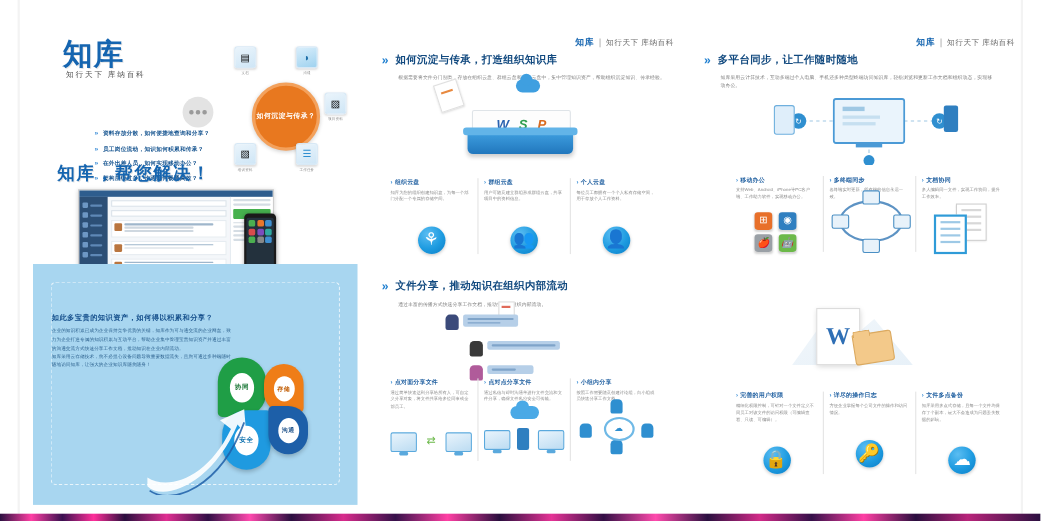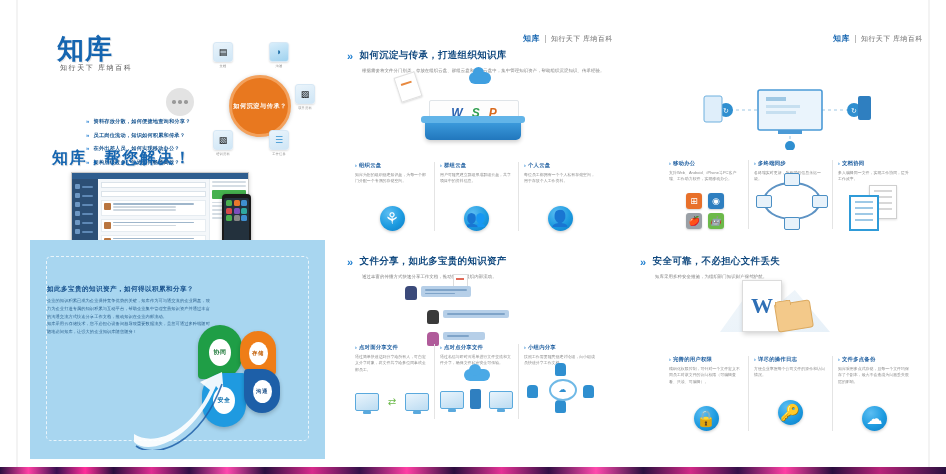--- a/index.html
+++ b/index.html
@@ -535,21 +535,21 @@
       <div class="ft">个人云盘</div>
       <div class="fd">每位员工都拥有一个个人私有存储空间，用于存放个人工作资料。</div>
       <div class="fi">
           <div class="circ-ico">👤</div>
         </div>
     </div>
   </div>
 
   <div class="sec-head" style="left:347px;top:252px;">
     <span class="chev">»</span>
-    <span class="t">文件分享，如此多宝贵的知识资产</span>
+    <span class="t">文件分享，推动知识在组织内部流动</span>
     <div class="d">通过丰富的传播方式快速分享工作文档，推动知识在组织内部流动。</div>
   </div>
 
   <div class="art-box" style="left:405px;top:278px;">
     <div class="chat">
       <div class="doc" style="left:48px;top:-4px;"></div>
       <div class="row" style="left:0;top:8px;">
         <div class="av" style="background:#3b4a7a;"></div>
         <div class="bub">
             <span style="width:42px"></span>
@@ -609,20 +609,25 @@
       </div>
     </div>
   </div>
 
   <div class="brand" style="left:833px;top:33px;">
     <span class="bm">知库</span>
     <span class="sep"></span>
     <span class="tag">知行天下  库纳百科</span>
   </div>
 
+  <div class="sec-head" style="left:640px;top:46px;">
+    <span class="chev">»</span>
+    <span class="t">多平台同步，让工作随时随地</span>
+    <div class="d">知库采用云计算技术，互动多端过个人电脑、手机还多种类型终端访问知识库，轻松浏览和更新工作文档和组织动态，实现移动办公。</div>
+  </div>
 
   <div class="art-box" style="left:700px;top:88px;width:180px;height:62px;">
     <svg width="180" height="62" viewBox="0 0 180 62">
       <g stroke="#9fc8e4" stroke-width="1" stroke-dasharray="3 3" fill="none">
         <path d="M30 22 H 58"></path>
           <path d="M122 22 H 150"></path>
         <path d="M90 42 V 56"></path>
       </g>
       <rect x="58" y="2" width="64" height="40" rx="2" fill="#eaf4fc" stroke="#4b9ad6" stroke-width="1.6"></rect>
       <rect x="66" y="9" width="20" height="4" fill="#9fc8e4"></rect>
@@ -682,25 +687,20 @@
               <span></span>
               <span></span>
               <span></span>
               <span></span>
             </div>
         </div>
       </div>
     </div>
   </div>
 
-  <div class="sec-head" style="left:640px;top:252px;">
-    <span class="chev">»</span>
-    <span class="t">安全可靠，不必担心文件丢失</span>
-    <div class="d">知库采用多种安全措施，为组织部门知识财产保驾护航。</div>
-  </div>
 
   <div class="art-box" style="left:720px;top:272px;">
     <div class="secart">
       <div class="mtn"></div>
       <div class="wdoc">
           <b>W</b>
         </div>
       <div class="fdr"></div>
     </div>
   </div>

